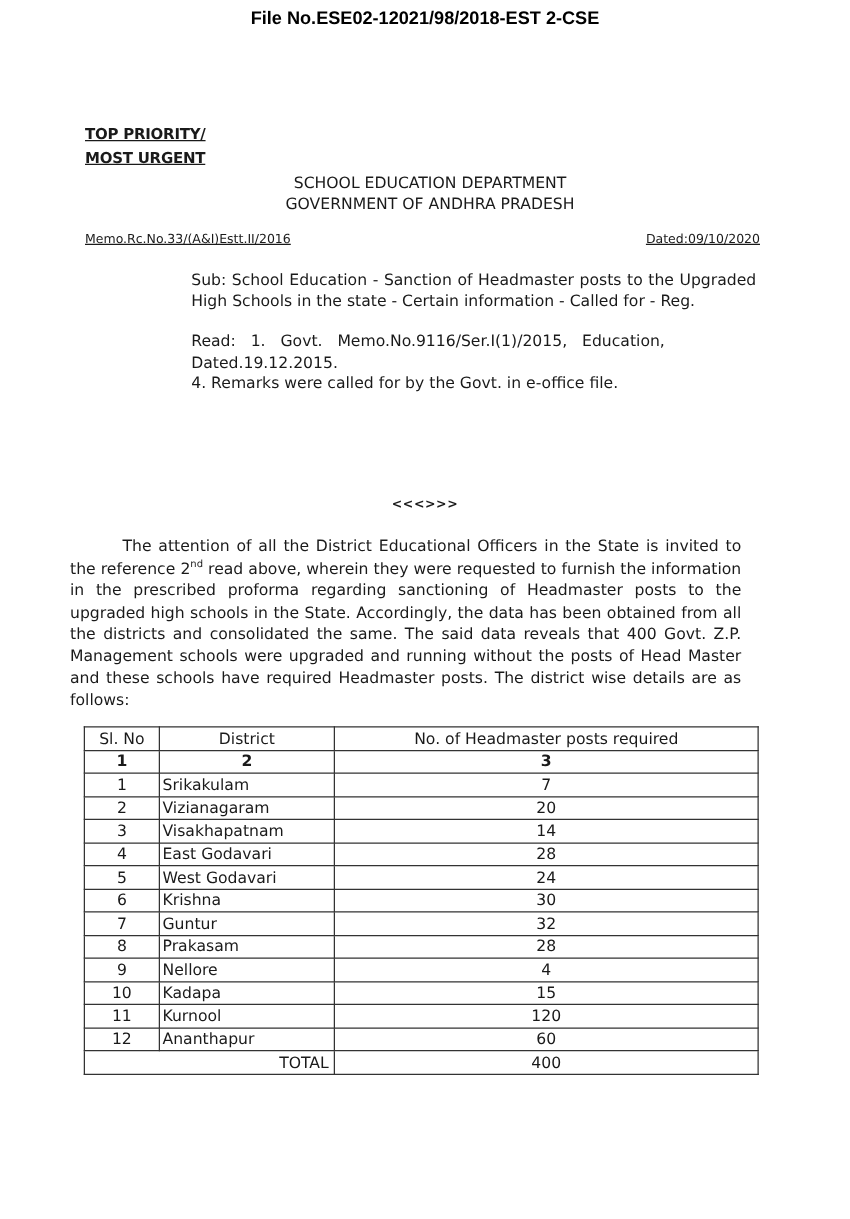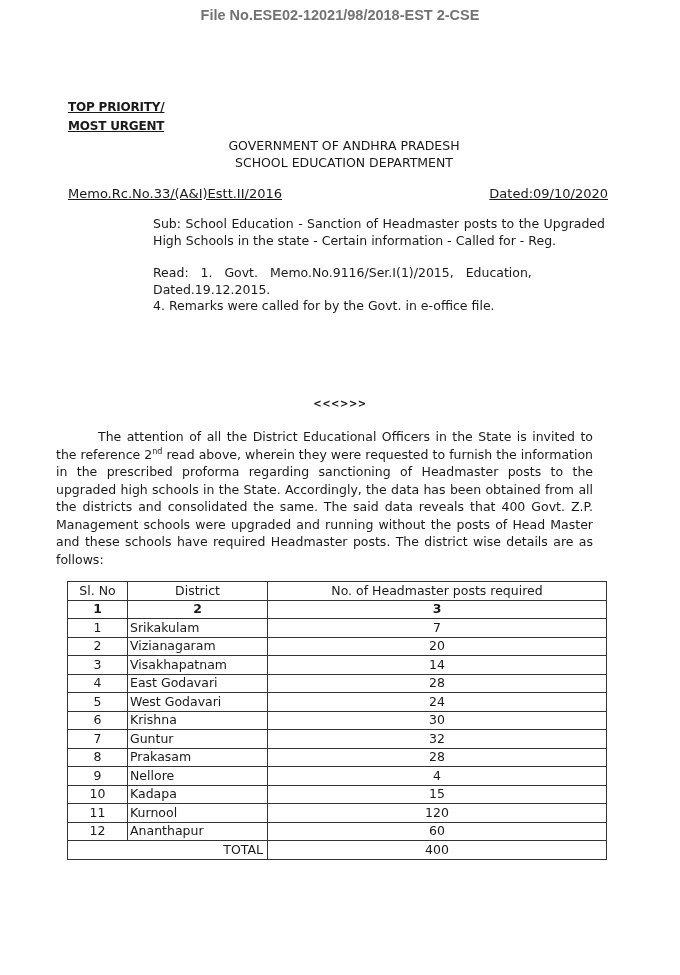--- a/index.html
+++ b/index.html
@@ -17,21 +17,21 @@
   }
   .file-no {
     position: absolute;
     top: 7px;
     left: 0;
     width: 680px;
     text-align: center;
     font-family: "Liberation Sans", sans-serif;
     font-weight: bold;
     font-size: 14.5px;
-    color: #737373;
+    color: #000000;
   }
   .priority {
     position: absolute;
     left: 68px;
     top: 98px;
     font-family: "DejaVu Sans", sans-serif;
     font-weight: bold;
     font-size: 12px;
     line-height: 19px;
     text-decoration: underline;
@@ -46,21 +46,21 @@
     font-size: 12.5px;
     line-height: 17px;
     padding-left: 8px;
     box-sizing: border-box;
   }
   .memo-line {
     position: absolute;
     top: 186px;
     left: 68px;
     width: 540px;
-    font-size: 13px;
+    font-size: 10px;
     display: flex;
     justify-content: space-between;
   }
   .memo-line span { text-decoration: underline; }
   .subject {
     position: absolute;
     left: 153px;
     top: 216px;
     width: 452px;
     font-size: 12.5px;
@@ -136,22 +136,22 @@
 <body>
 
 <div class="file-no">File No.ESE02-12021/98/2018-EST 2-CSE</div>
 
 <div class="priority">
   <div>TOP PRIORITY/</div>
   <div>MOST URGENT</div>
 </div>
 
 <div class="gov-head">
+  <div>SCHOOL EDUCATION DEPARTMENT</div>
   <div>GOVERNMENT OF ANDHRA PRADESH</div>
-  <div>SCHOOL EDUCATION DEPARTMENT</div>
 </div>
 
 <div class="memo-line">
   <span>Memo.Rc.No.33/(A&amp;I)Estt.II/2016</span>
   <span>Dated:09/10/2020</span>
 </div>
 
 <div class="subject">Sub: School Education - Sanction of Headmaster posts to the Upgraded High Schools in the state - Certain information - Called for - Reg.</div>
 
 <div class="reads">

